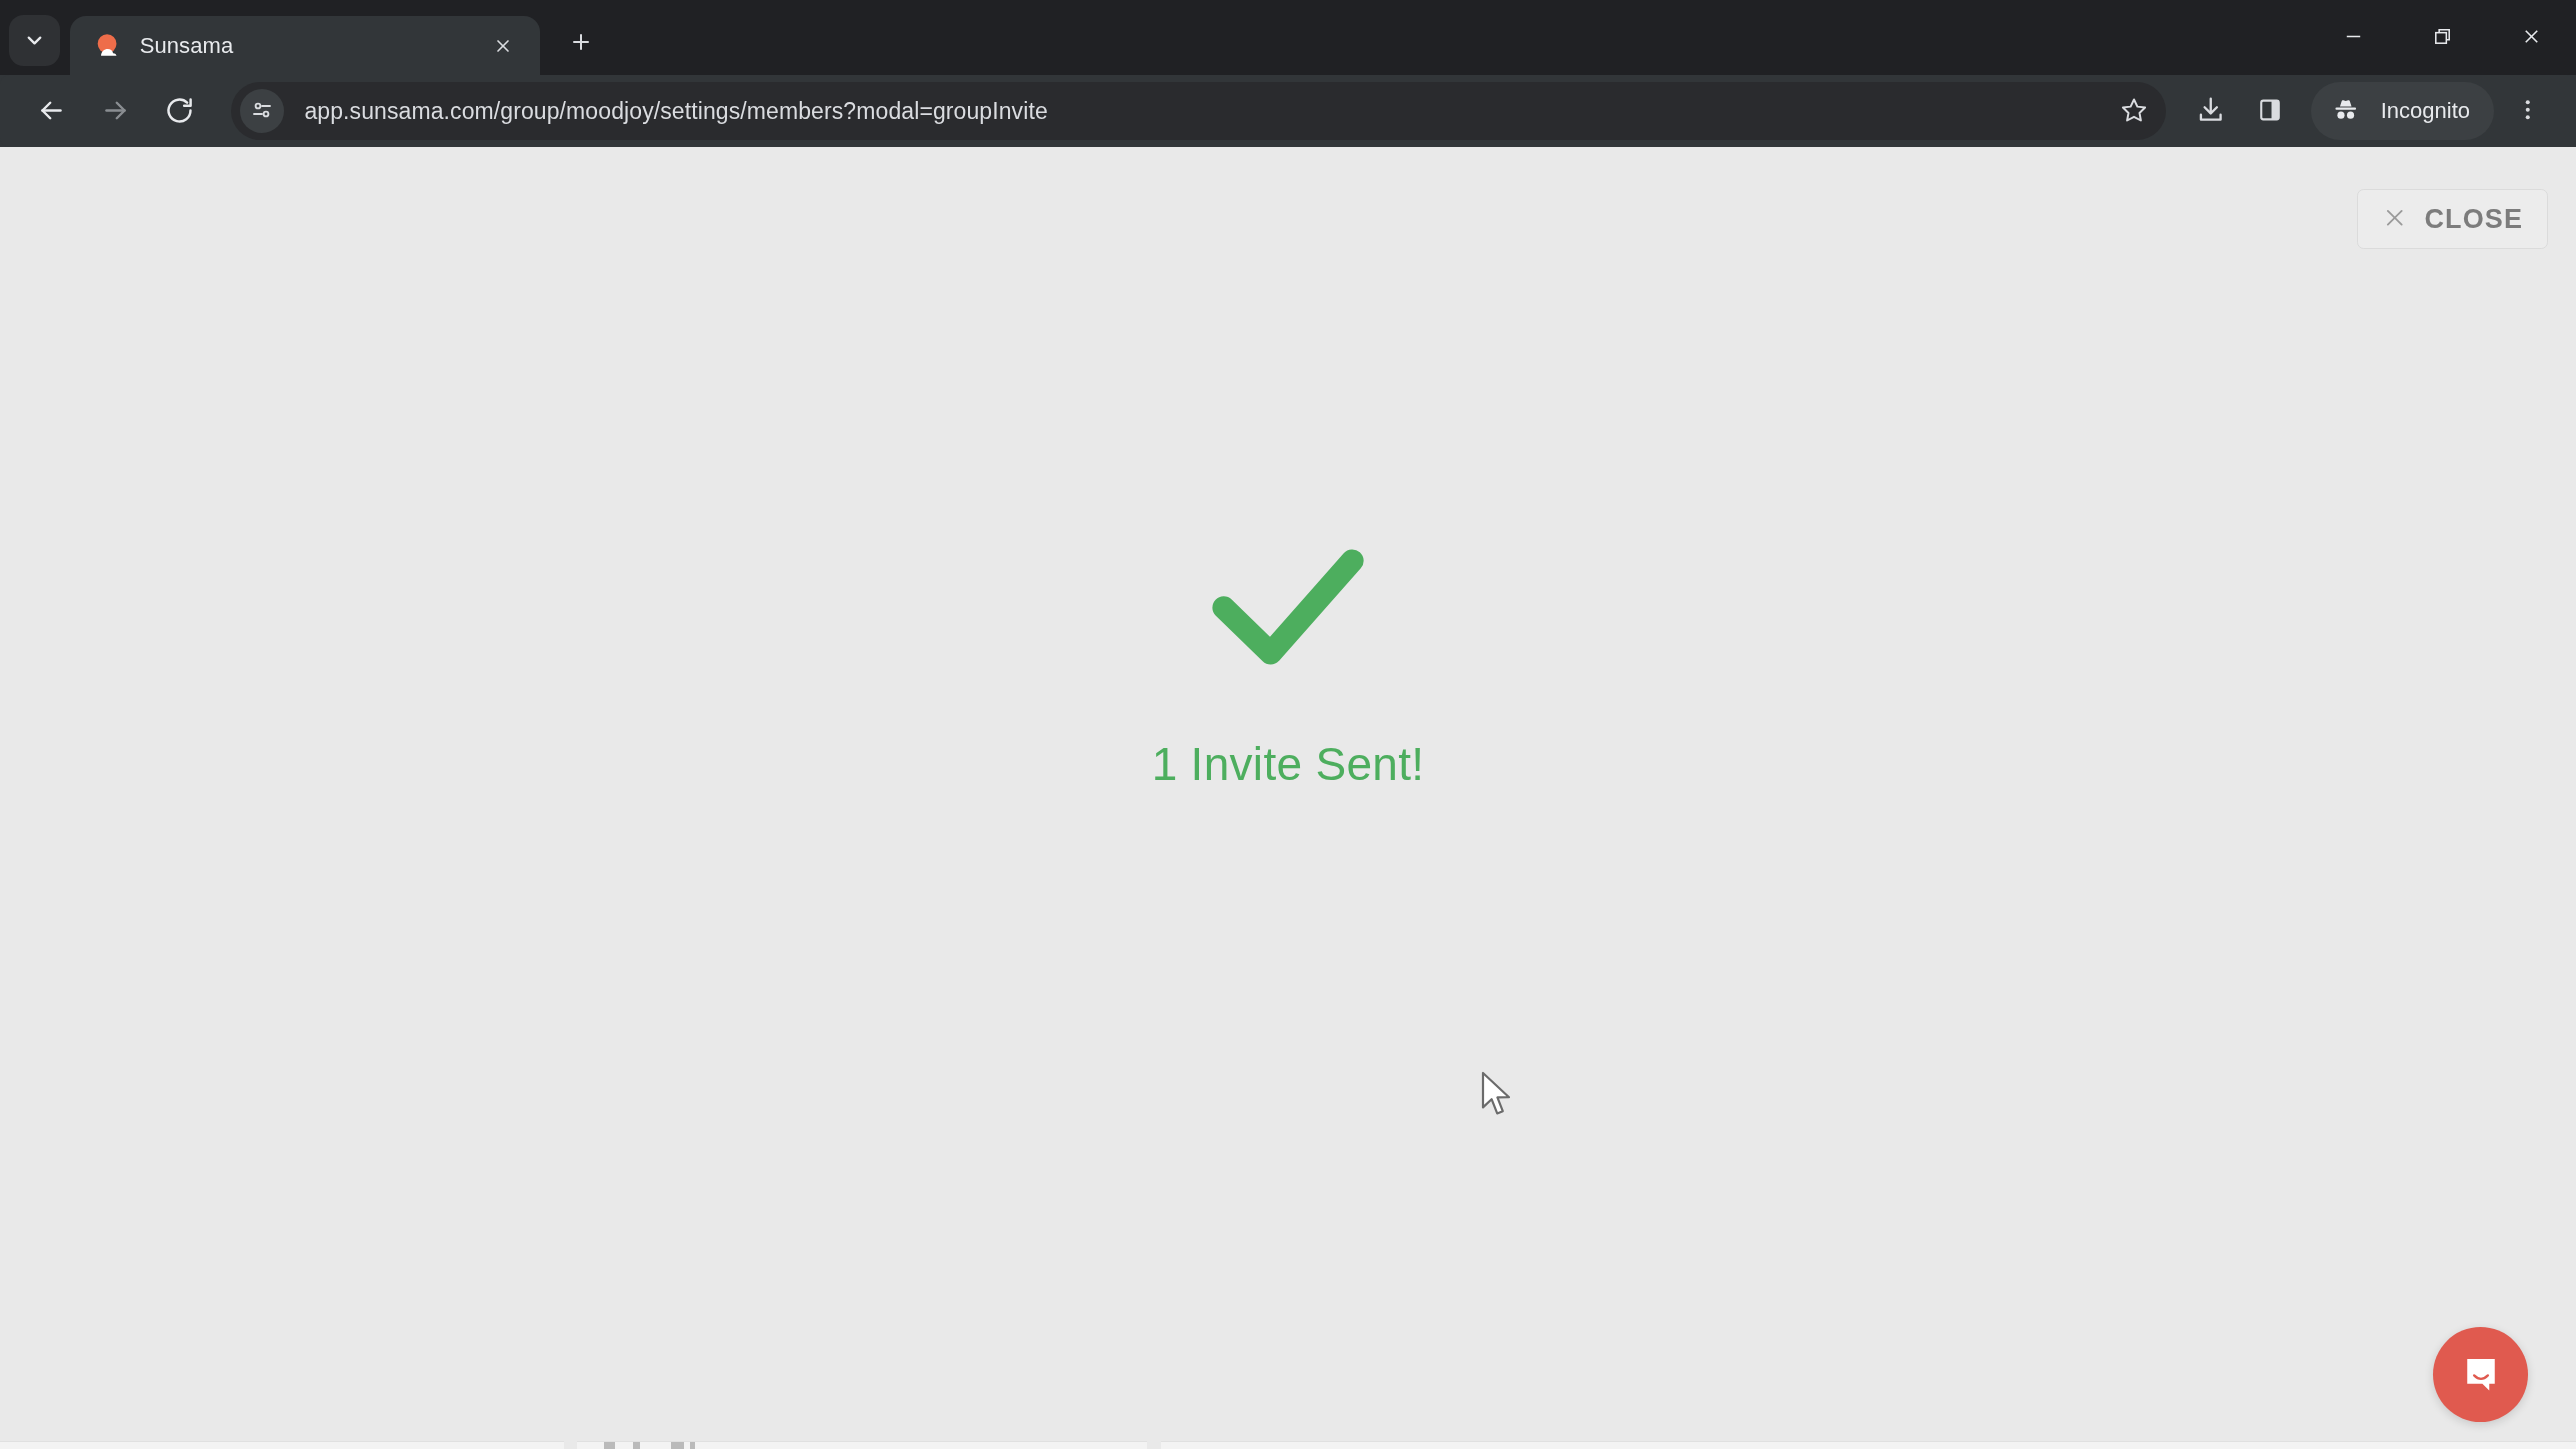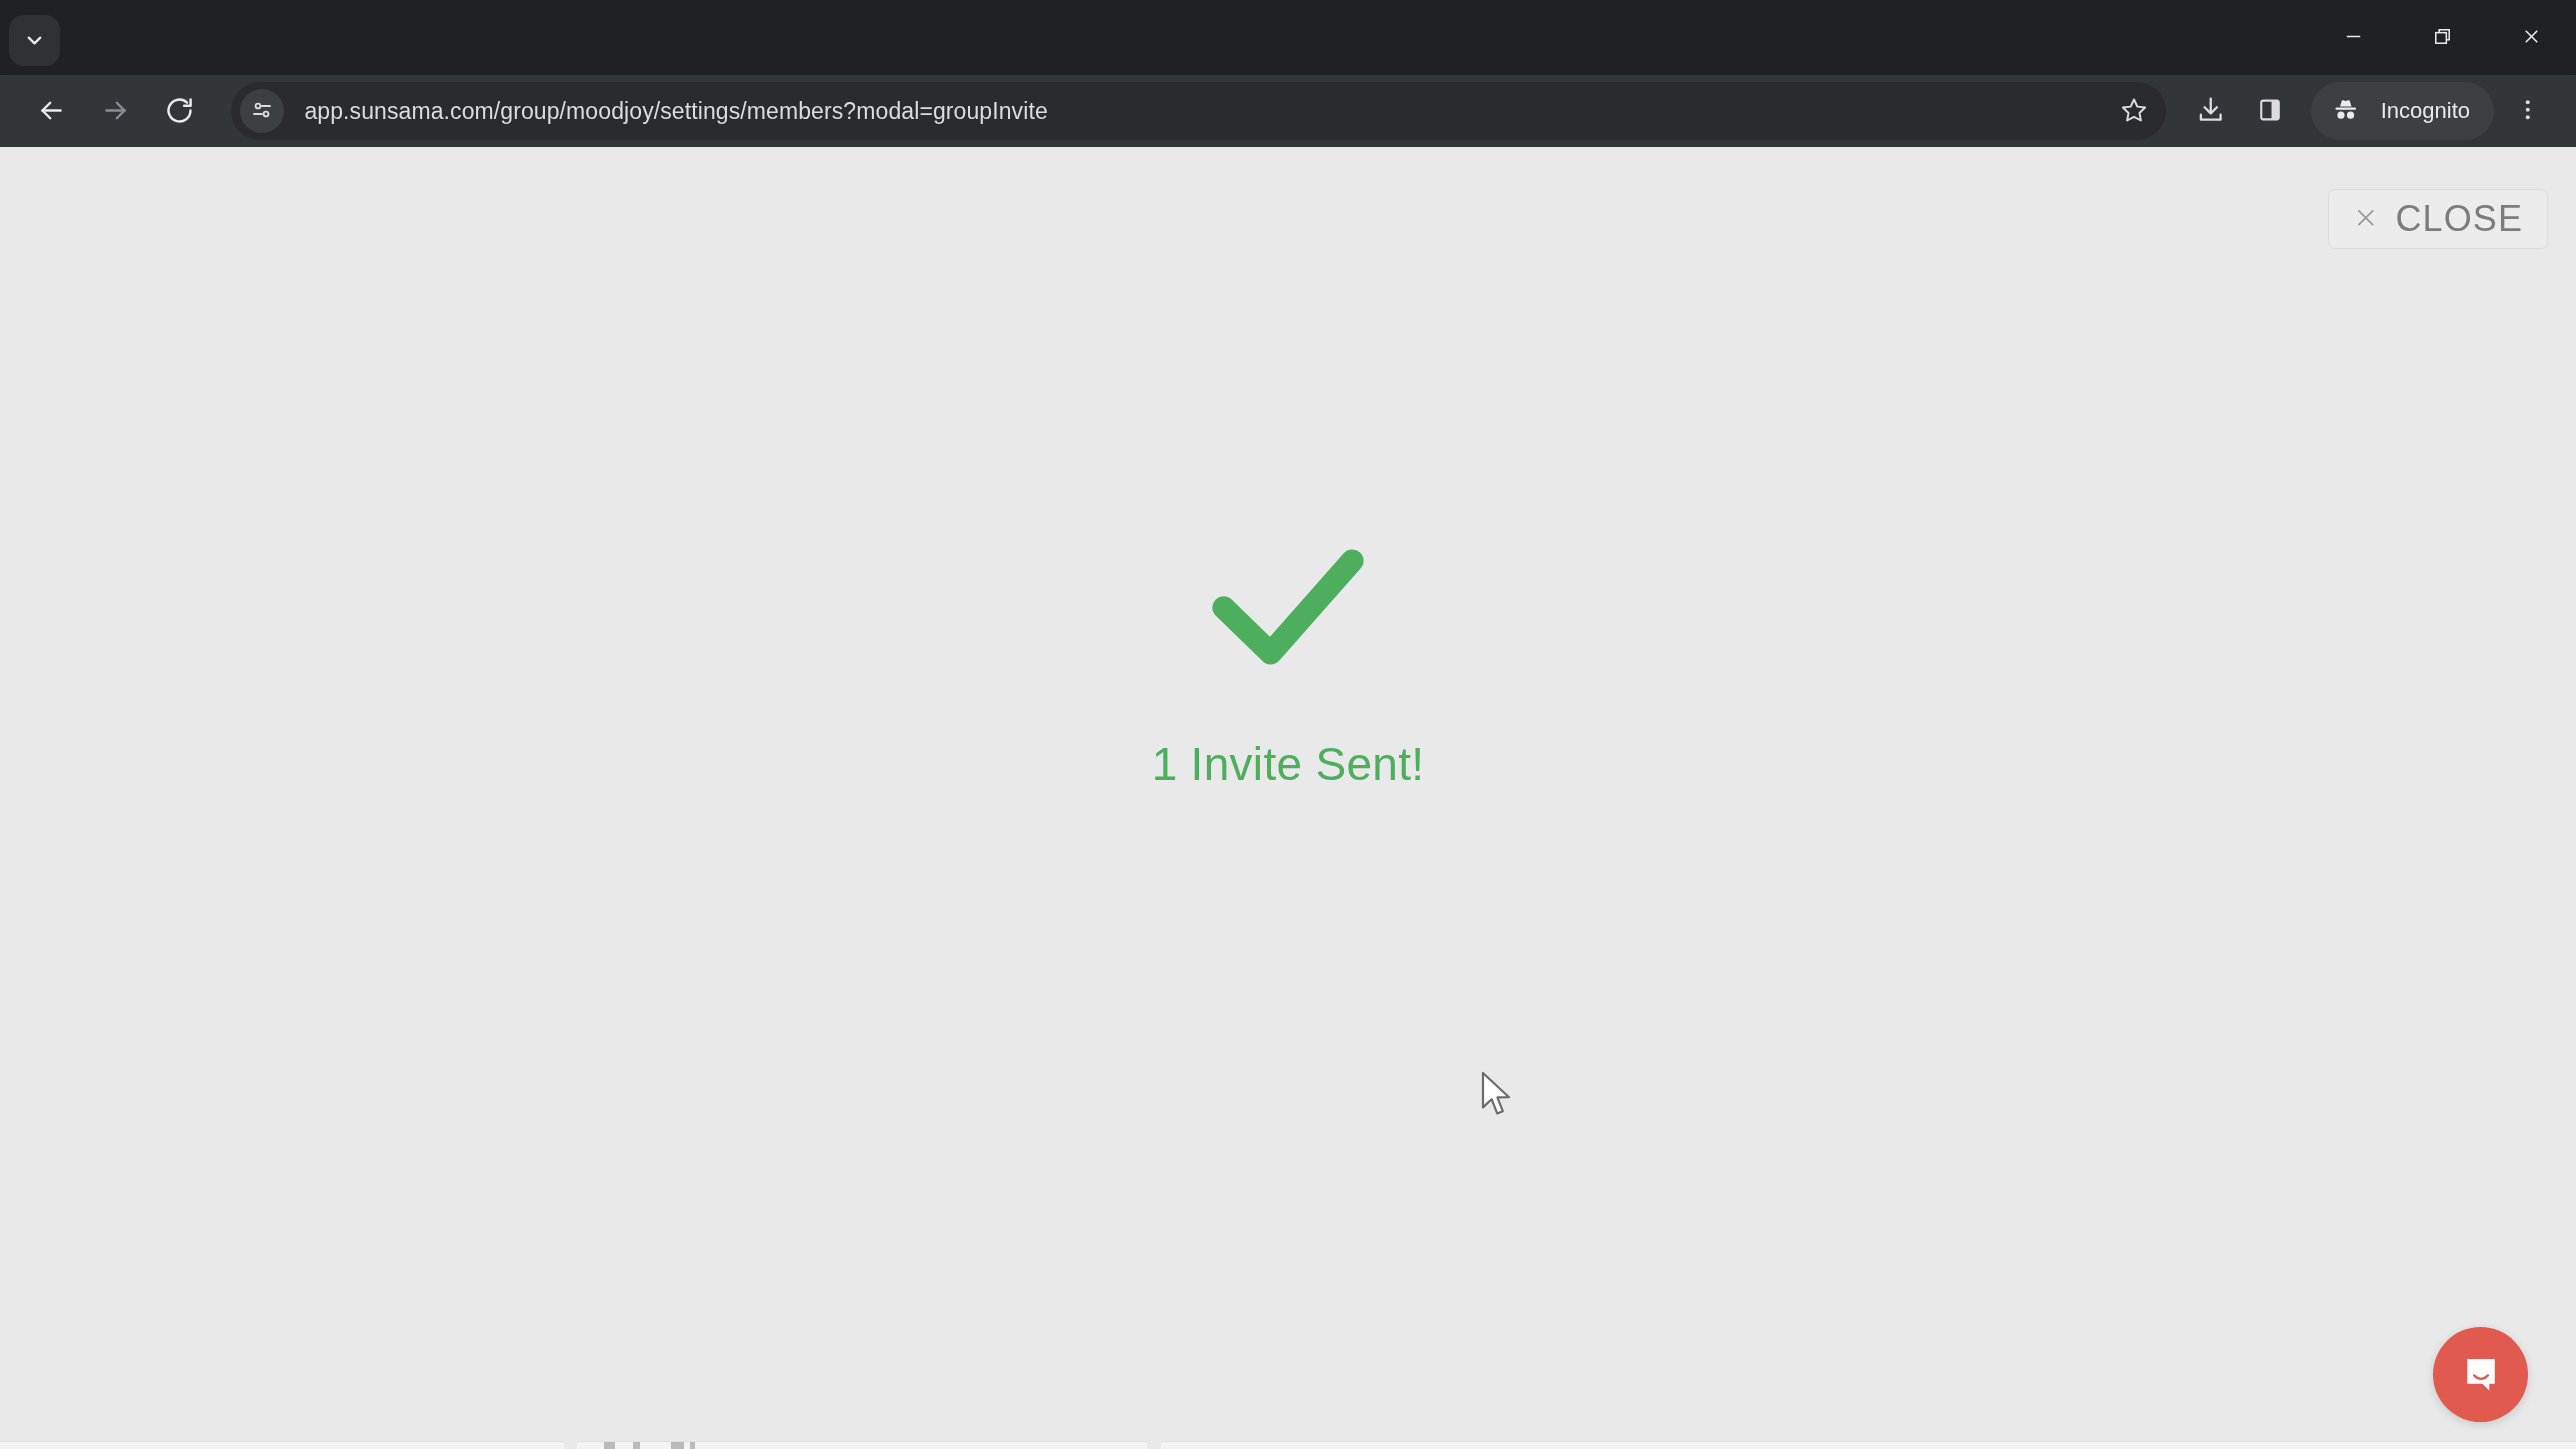--- a/index.html
+++ b/index.html
@@ -246,23 +246,23 @@
     border-radius: 6.7px;
     display: flex;
     align-items: center;
     justify-content: center;
     gap: 17.4px;
     padding: 0 24px;
     cursor: pointer;
   }
   .close-btn-label {
     color: #7C7C7C;
-    font-size: 36px;
+    font-size: 27px;
     letter-spacing: 1.1px;
-    font-weight: 400;
+    font-weight: 700;
   }
 
   .success-block {
     position: absolute;
     left: 0;
     right: 0;
     top: 378px;
     display: flex;
     flex-direction: column;
     align-items: center;
@@ -343,20 +343,46 @@
   <div class="tab-strip">
 
     <div class="tab-search-btn">
       <span>
         <svg width="23" height="23" viewBox="0 0 24 24" fill="none" stroke="#E8EAED" stroke-width="2.4" stroke-linecap="round" stroke-linejoin="round">
           <polyline points="6 9 12 15 18 9"></polyline>
         </svg>
       </span>
     </div>
 
+    <div class="tabs-area">
+      <div class="tab">
+        <span class="tab-favicon">
+          <svg width="29.5" height="29.5" viewBox="0 0 44 44">
+            <circle cx="21" cy="19" r="14" fill="#EE6D4A"></circle>
+            <path d="M12 37 c0 -6 5 -10 10 -10 c4 0 7 2 8 6 c3 0 5 2 5 4 z" fill="#FFFFFF"></path>
+          </svg>
+        </span>
+        <span class="tab-title">Sunsama</span>
+        <span class="tab-close">
+          <svg width="20" height="20" viewBox="0 0 24 24" fill="none" stroke="#DADCE0" stroke-width="2" stroke-linecap="round">
+            <line x1="6" y1="6" x2="18" y2="18"></line>
+            <line x1="18" y1="6" x2="6" y2="18"></line>
+          </svg>
+        </span>
+      </div>
+
+      <div class="new-tab-btn">
+        <span>
+          <svg width="24" height="24" viewBox="0 0 24 24" fill="none" stroke="#DADCE0" stroke-width="2" stroke-linecap="round">
+            <line x1="12" y1="5" x2="12" y2="19"></line>
+            <line x1="5" y1="12" x2="19" y2="12"></line>
+          </svg>
+        </span>
+      </div>
+    </div>
 
     <div class="window-controls">
       <div class="win-ctrl">
         <span>
           <svg width="23" height="23" viewBox="0 0 24 24" stroke="#E8EAED" stroke-width="1.6">
             <line x1="5" y1="12" x2="19" y2="12"></line>
           </svg>
         </span>
       </div>
       <div class="win-ctrl">

